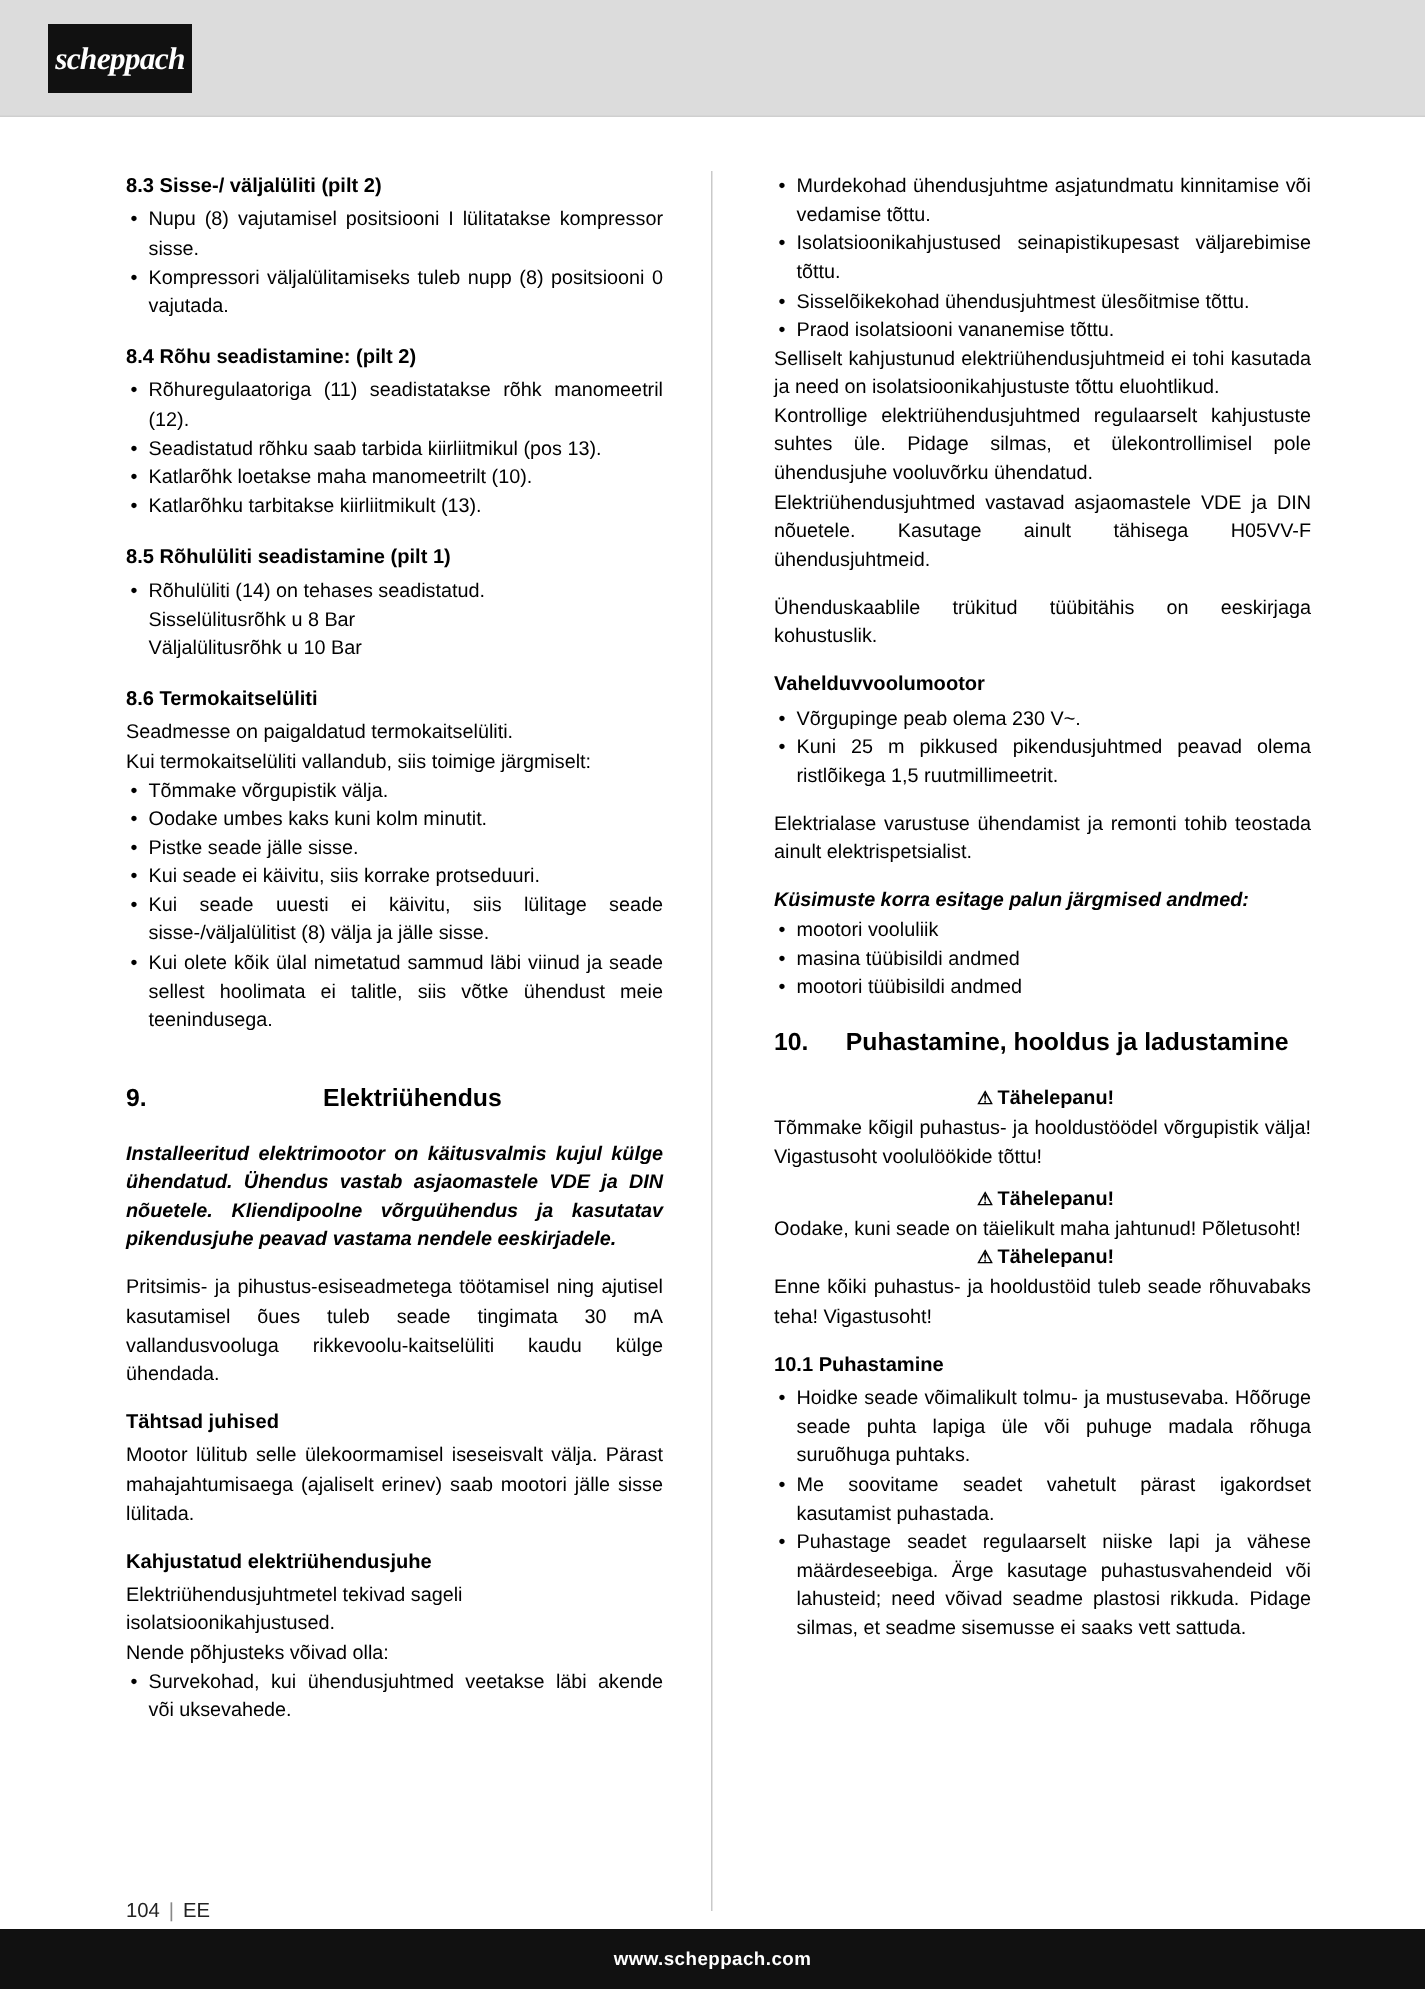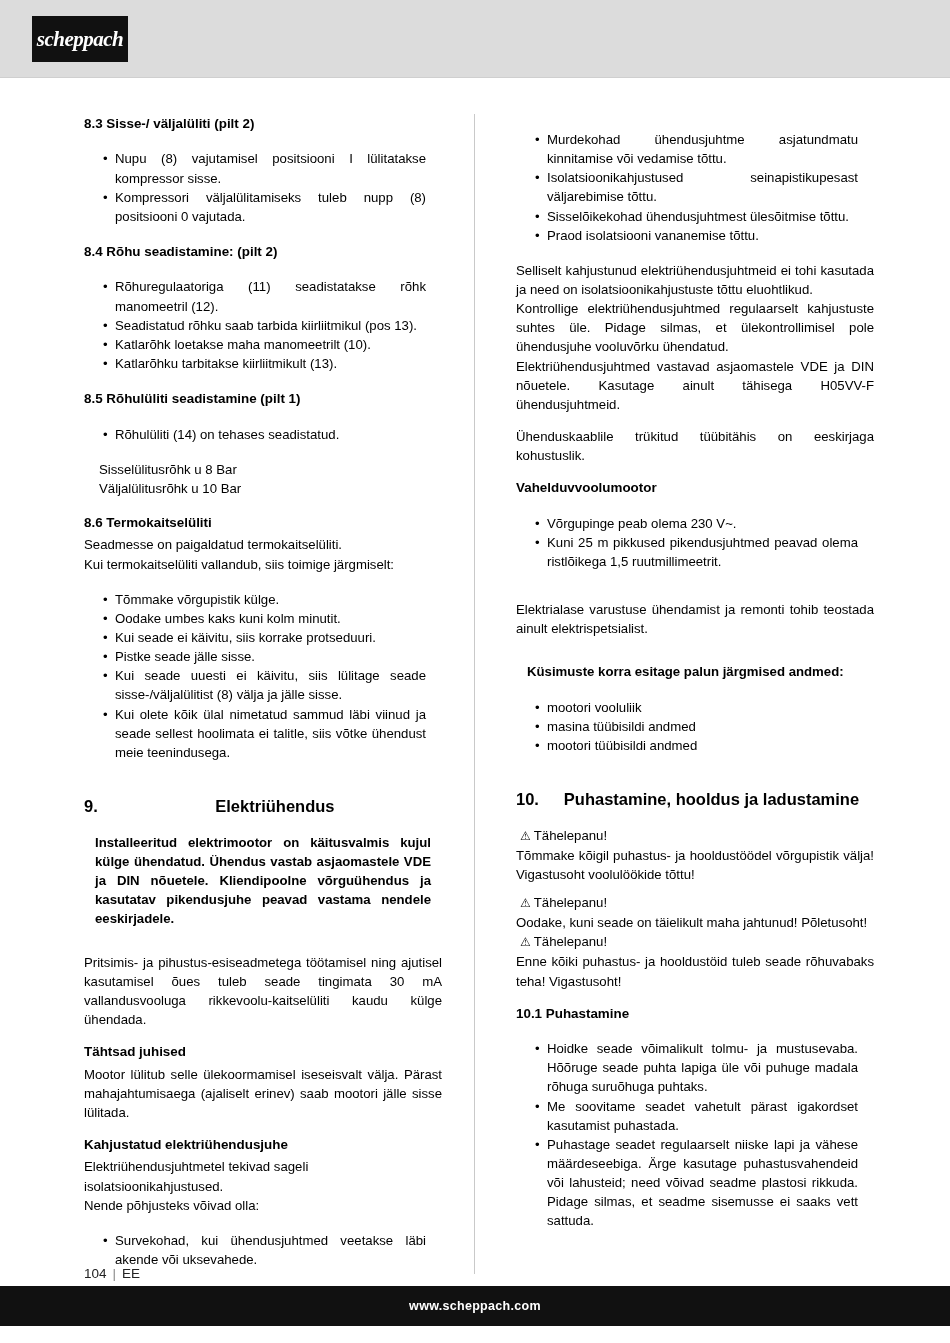--- a/index.html
+++ b/index.html
@@ -67,21 +67,21 @@
   }
   h3.sec {
     font-size: 13.4px;
     font-weight: bold;
     margin: 0 0 3px 0;
     text-align: left;
   }
   .blk { margin-bottom: 15px; }
   ul.bul {
     list-style: none;
-    margin: 16px;
+    margin: 0;
     padding: 0;
   }
   ul.bul > li {
     position: relative;
     padding-left: 15px;
     margin: 0 0 0 0;
     text-align: justify;
   }
   ul.bul > li::before {
     content: "\2022";
@@ -98,29 +98,30 @@
     margin: 0 0 14px 0;
     text-align: center;
     display: flex;
     gap: 10px;
   }
   h2.chapter .num { flex: 0 0 auto; }
   h2.chapter .txt { flex: 1 1 auto; }
   .bold-para {
     font-weight: bold;
     text-align: justify;
-    margin: 11px;
+    margin: 0;
+    font-style: italic;
   }
   .spacer-lg { height: 17px; }
   .spacer-md { height: 13px; }
   .spacer-sm { height: 8px; }
   .warn-head {
-    font-weight: normal;
+    font-weight: bold;
     margin: 0 0 1px 4px;
-    text-align: left;
+    text-align: center;
   }
   .warn-head .tri {
     font-size: 12px;
     margin-right: 3px;
   }
   .footer-page {
     position: absolute;
     left: 84px;
     top: 1266px;
     font-size: 13.5px;
@@ -188,24 +189,24 @@
       </ul>
       <span class="indent">Sisselülitusrõhk u 8 Bar</span>
       <span class="indent">Väljalülitusrõhk u 10 Bar</span>
     </div>
 
     <div class="blk">
       <h3 class="sec">8.6 Termokaitselüliti</h3>
       <p class="para left">Seadmesse on paigaldatud termokaitselüliti.</p>
       <p class="para left">Kui termokaitselüliti vallandub, siis toimige järgmiselt:</p>
       <ul class="bul">
-        <li>Tõmmake võrgupistik külge.</li>
+        <li>Tõmmake võrgupistik välja.</li>
         <li>Oodake umbes kaks kuni kolm minutit.</li>
+        <li>Pistke seade jälle sisse.</li>
         <li>Kui seade ei käivitu, siis korrake protseduuri.</li>
-        <li>Pistke seade jälle sisse.</li>
         <li>Kui seade uuesti ei käivitu, siis lülitage seade sisse-/väljalülitist (8) välja ja jälle sisse.</li>
         <li>Kui olete kõik ülal nimetatud sammud läbi viinud ja seade sellest hoolimata ei talitle, siis võtke ühendust meie teenindusega.</li>
       </ul>
     </div>
 
     <div class="spacer-lg"></div>
 
     <h2 class="chapter">
       <span class="num">9.</span>
       <span class="txt">Elektriühendus</span>

